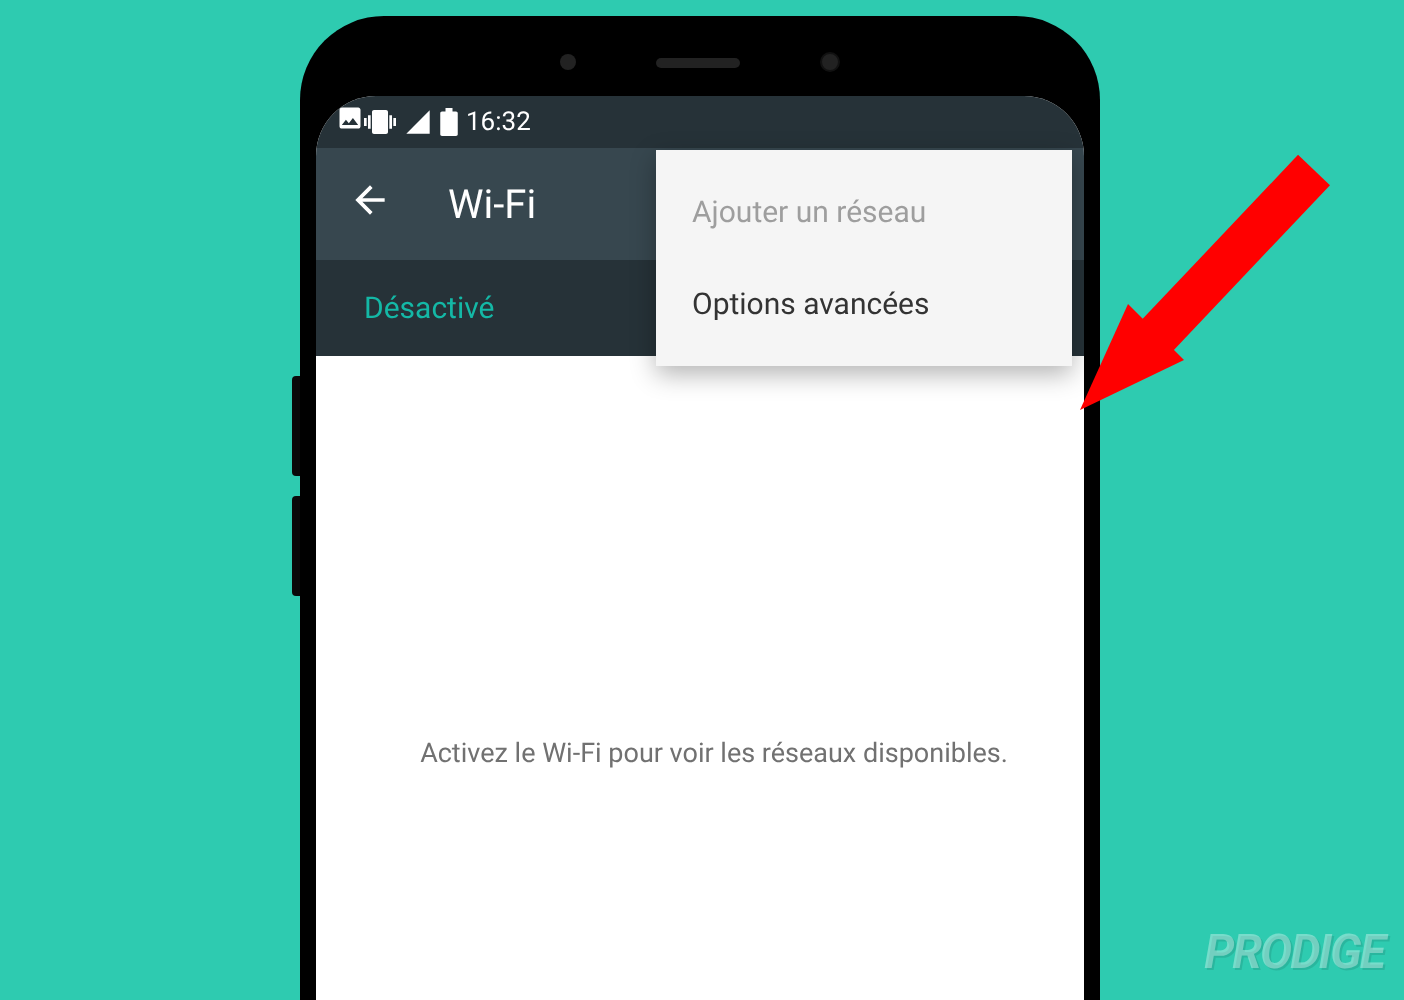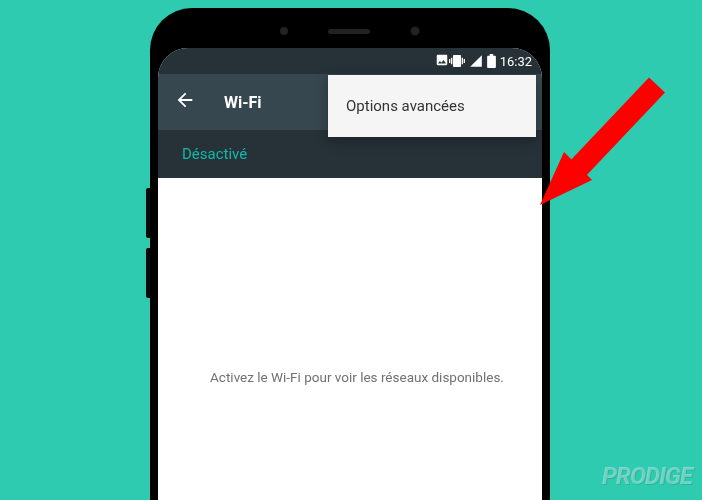--- a/index.html
+++ b/index.html
@@ -49,38 +49,38 @@
       bottom: 0;
       background: #fff;
       border-top-left-radius: 30px;
       border-top-right-radius: 30px;
       overflow: hidden;
     }
     .status-bar {
       height: 26px;
       background: #263238;
       display: flex;
-      justify-content: flex-end;
+      justify-content: flex-start;
       align-items: center;
       padding: 0 10px;
       color: #fff;
       font-size: 13px;
     }
     .status-left svg { fill: #fff; }
     .status-right { display: flex; align-items: center; gap: 4px; }
     .app-bar {
       height: 56px;
       background: #37474f;
       display: flex;
       align-items: center;
       padding: 0 16px;
       gap: 28px;
       color: #fff;
     }
-    .app-bar-title { font-size: 16px; font-weight: 700; }
+    .app-bar-title { font-size: 20px; font-weight: 400; }
     .back-arrow { cursor: pointer; }
     .toggle-bar {
       height: 48px;
       background: #263238;
       display: flex;
       align-items: center;
       padding: 0 24px;
     }
     .toggle-label { color: #14b8a6; font-size: 15px; }
     .content {
@@ -181,20 +181,21 @@
 
       <div class="toggle-bar">
         <span class="toggle-label">Désactivé</span>
       </div>
 
       <div class="content">
         <p>Activez le Wi-Fi pour voir les réseaux disponibles.</p>
       </div>
 
       <div class="menu">
+        <div class="menu-item">Ajouter un réseau</div>
         <div class="menu-item enabled">Options avancées</div>
       </div>
 
     </div>
   </div>
 </div>
 
 <svg class="arrow" width="150" height="150" viewBox="0 0 150 150">
   <defs>
     <marker id="ah" markerWidth="10" markerHeight="10" refX="6" refY="5" orient="auto">

